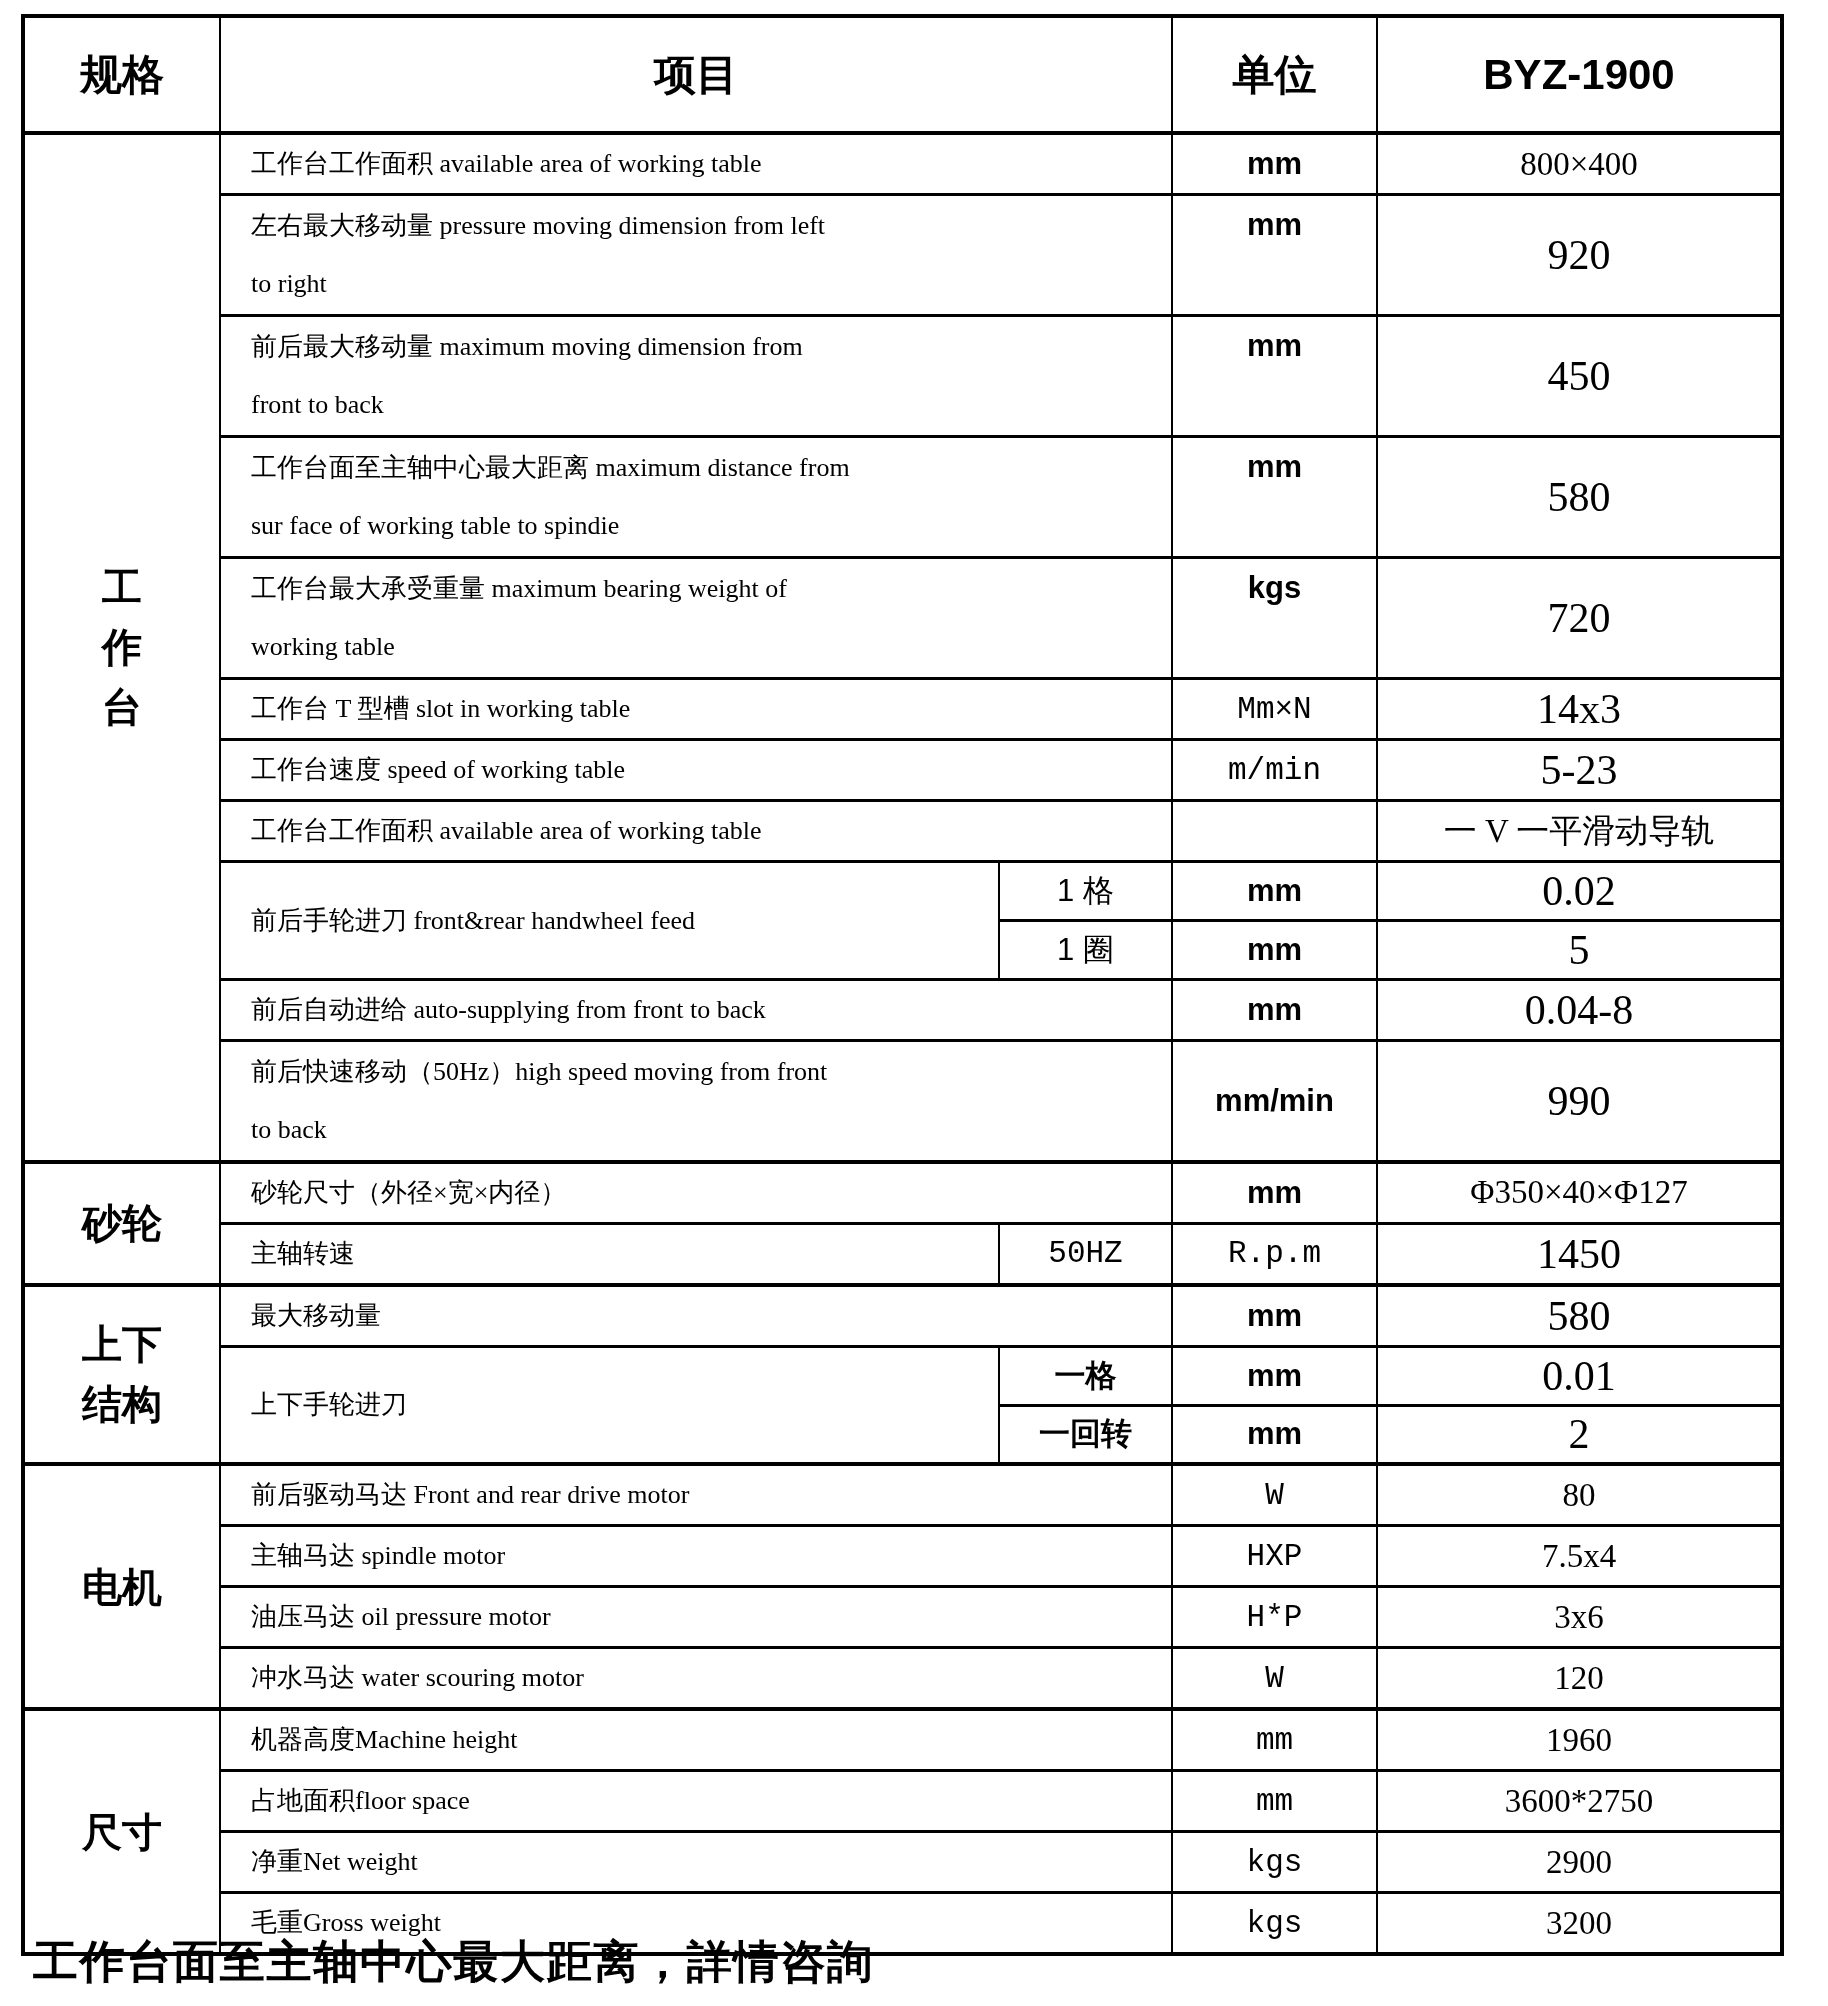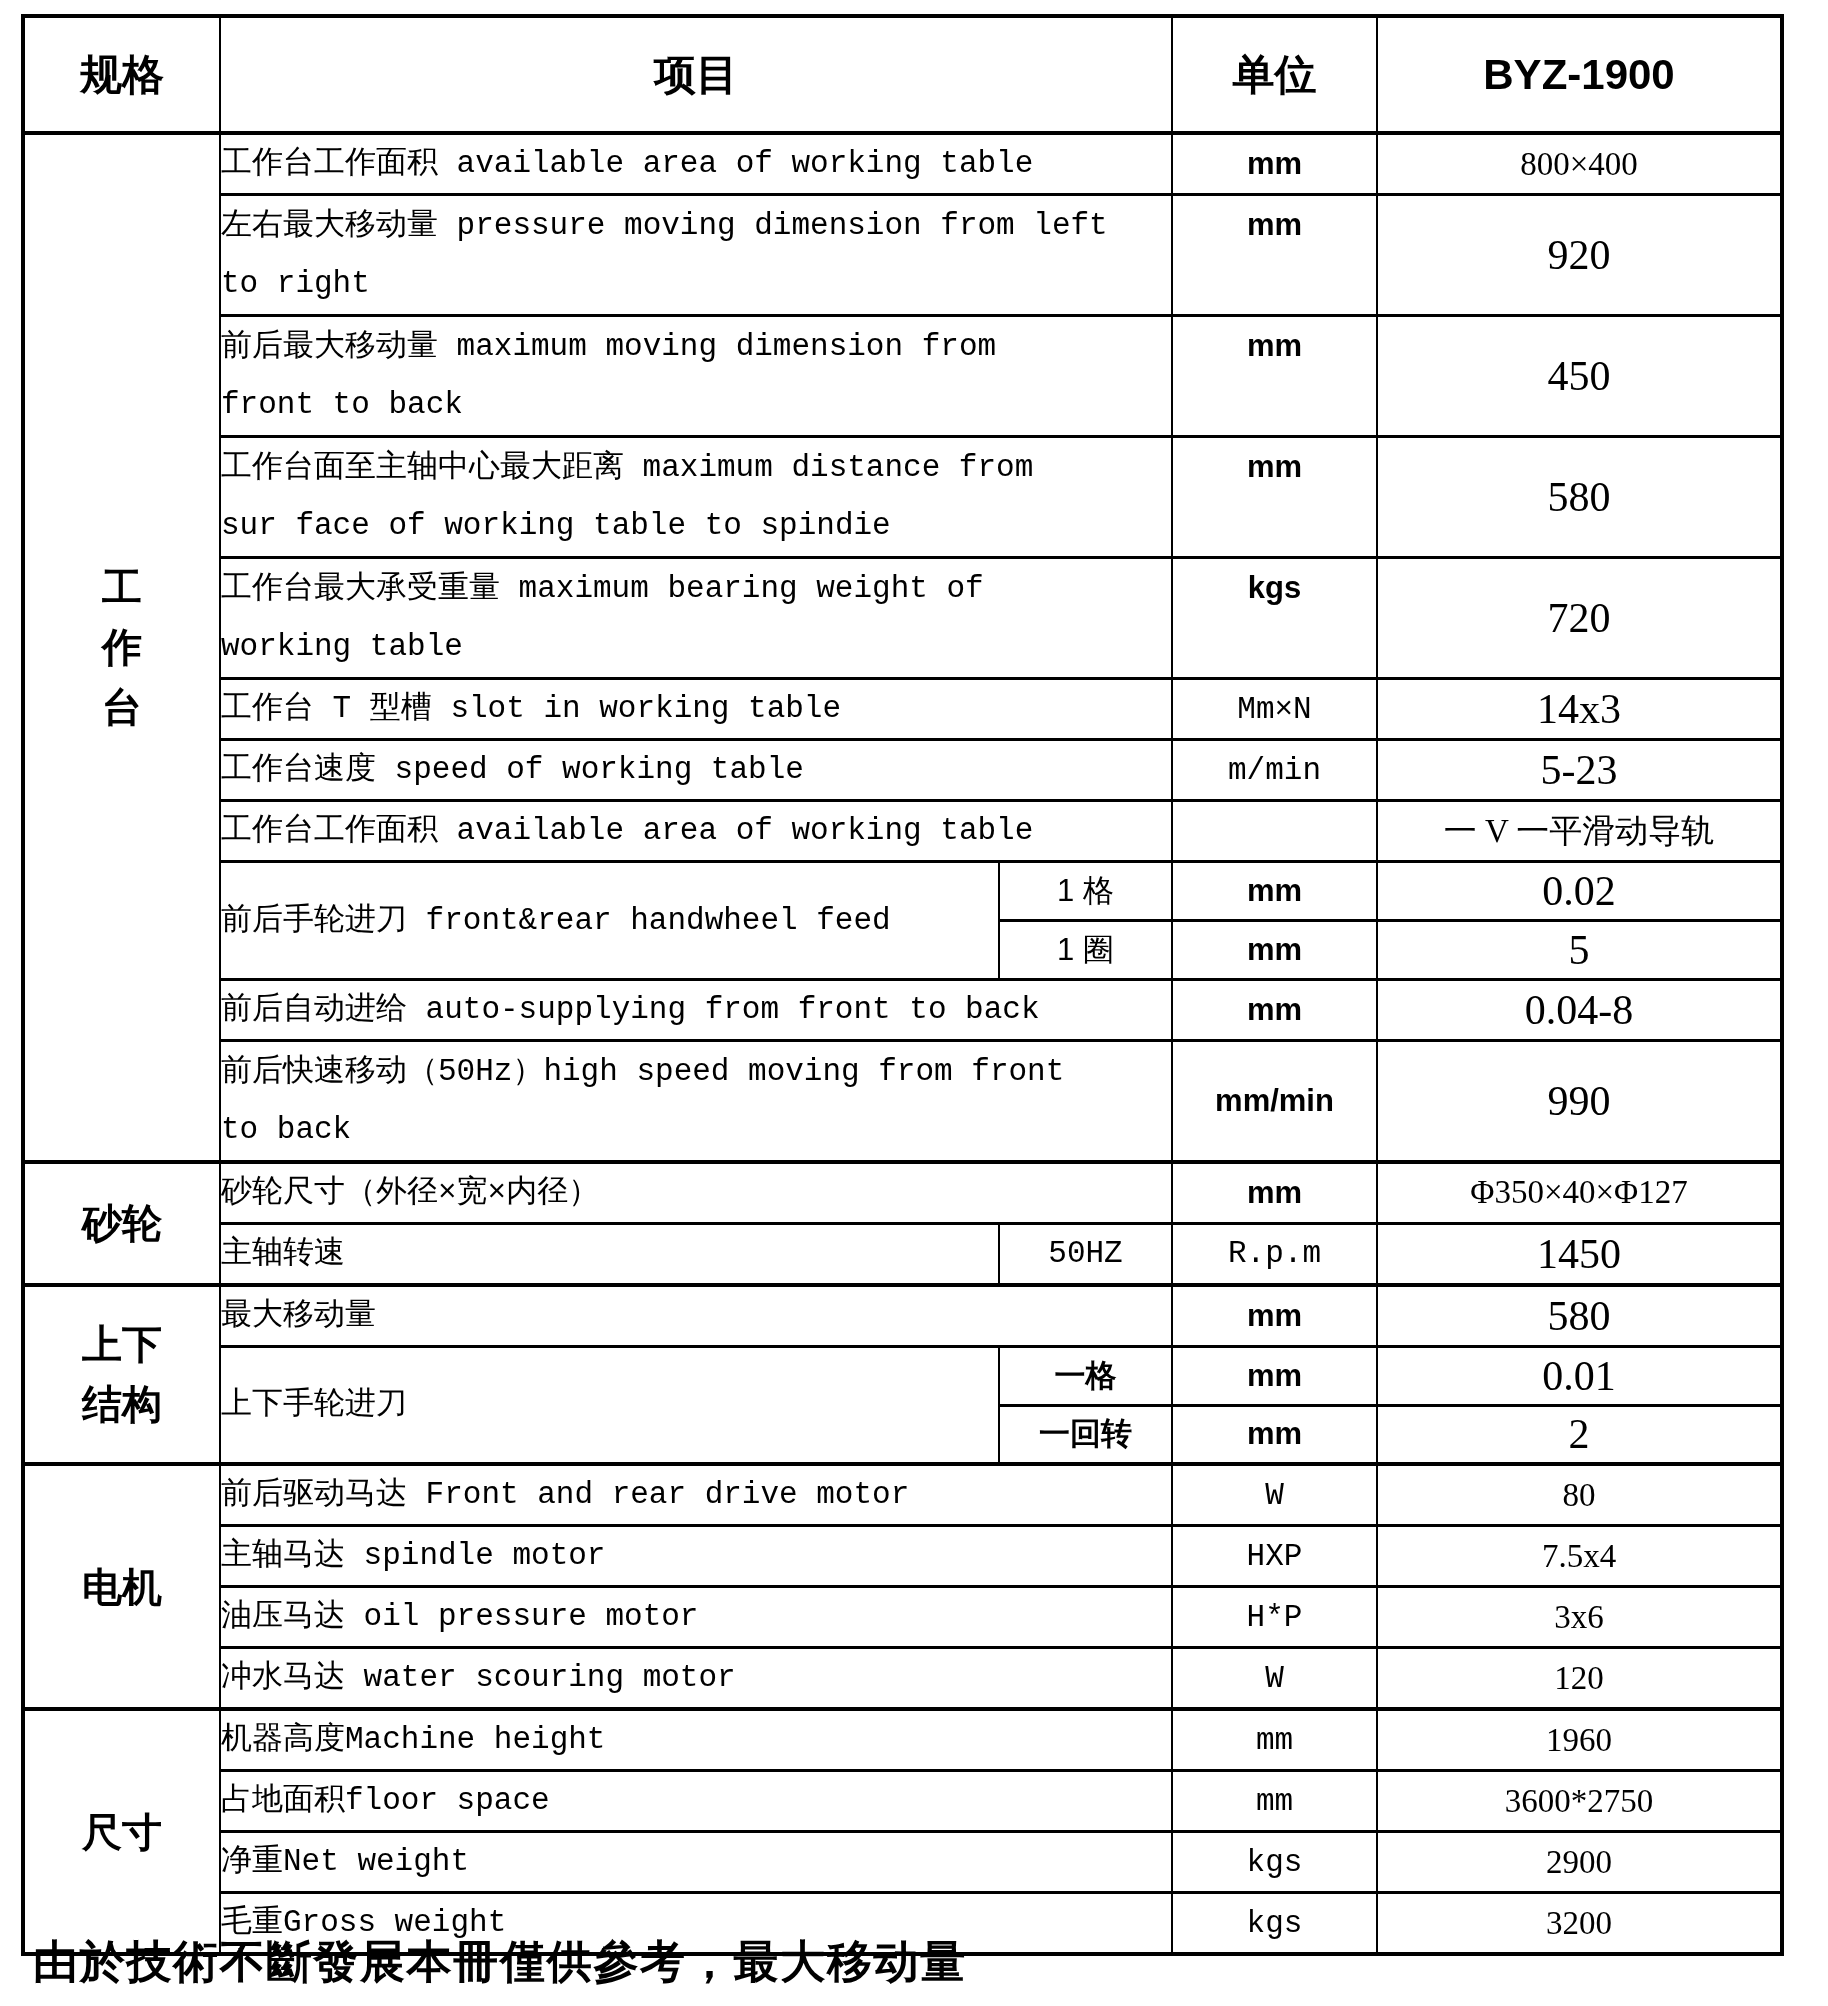--- a/index.html
+++ b/index.html
@@ -33,23 +33,23 @@
     vertical-align:middle; border-bottom-width:4.4px;
   }
   tr.sec > td { border-top-width:4.4px; }
 
   td.cat {
     font-family:"Liberation Sans", sans-serif;
     font-weight:bold; font-size:40px; text-align:center;
     vertical-align:middle; white-space:pre-line; line-height:1.5;
   }
   td.item {
-    font-family:Liberation Mono, monospace;
-    font-size:31px; text-align:left; vertical-align:middle;
-    padding-right:7px;
+    font-family:Liberation Serif, serif;
+    font-size:26px; text-align:left; vertical-align:middle;
+    padding-left:30px; padding-right:7px;
     line-height:58px; white-space:pre-line;
   }
   td.sub {
     text-align:center; vertical-align:middle; font-size:31px;margin-left:32px;
   }
   .sub-sans  { font-family:"Liberation Sans", sans-serif; }
   .sub-bold  { font-weight:bold; }
   .sub-serif { font-family:"Liberation Mono","DejaVu Serif", serif; }
   td.unit { text-align:center; vertical-align:middle; }
   td.unit.ub { font-family:"Liberation Sans", sans-serif; font-weight:bold; font-size:31px; }
@@ -227,14 +227,14 @@
     <td class="val vr">2900</td>
   </tr>
   <tr class="h1">
     <td class="item" colspan="2">毛重Gross weight</td>
     <td class="unit ur">kgs</td>
     <td class="val vr">3200</td>
   </tr>
 </tbody>
   </table>
 
-<div class="footer">由於技術不斷發展本冊僅供參考，最大移动量</div>
+<div class="footer">工作台面至主轴中心最大距离，詳情咨詢</div>
 
 
 </body></html>

